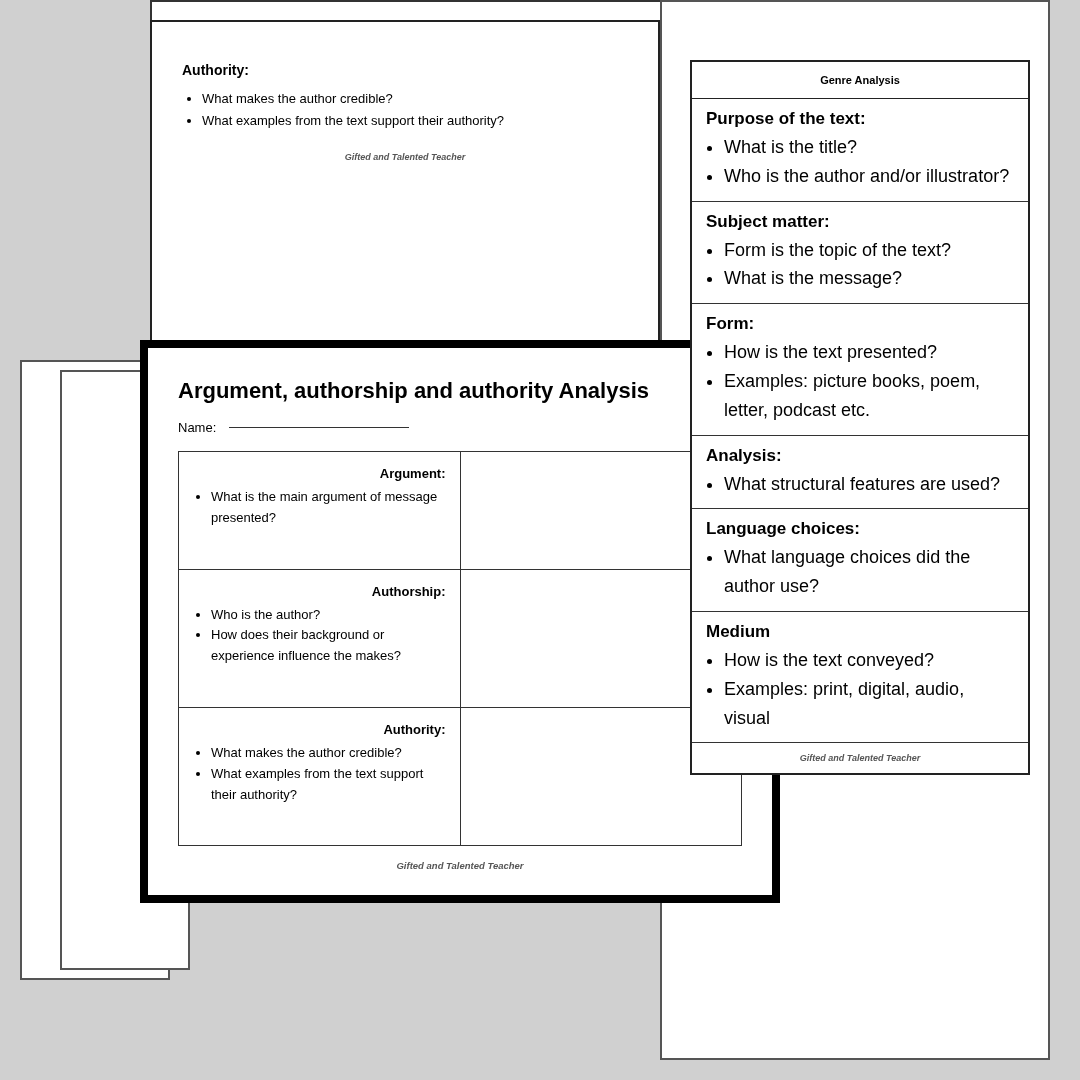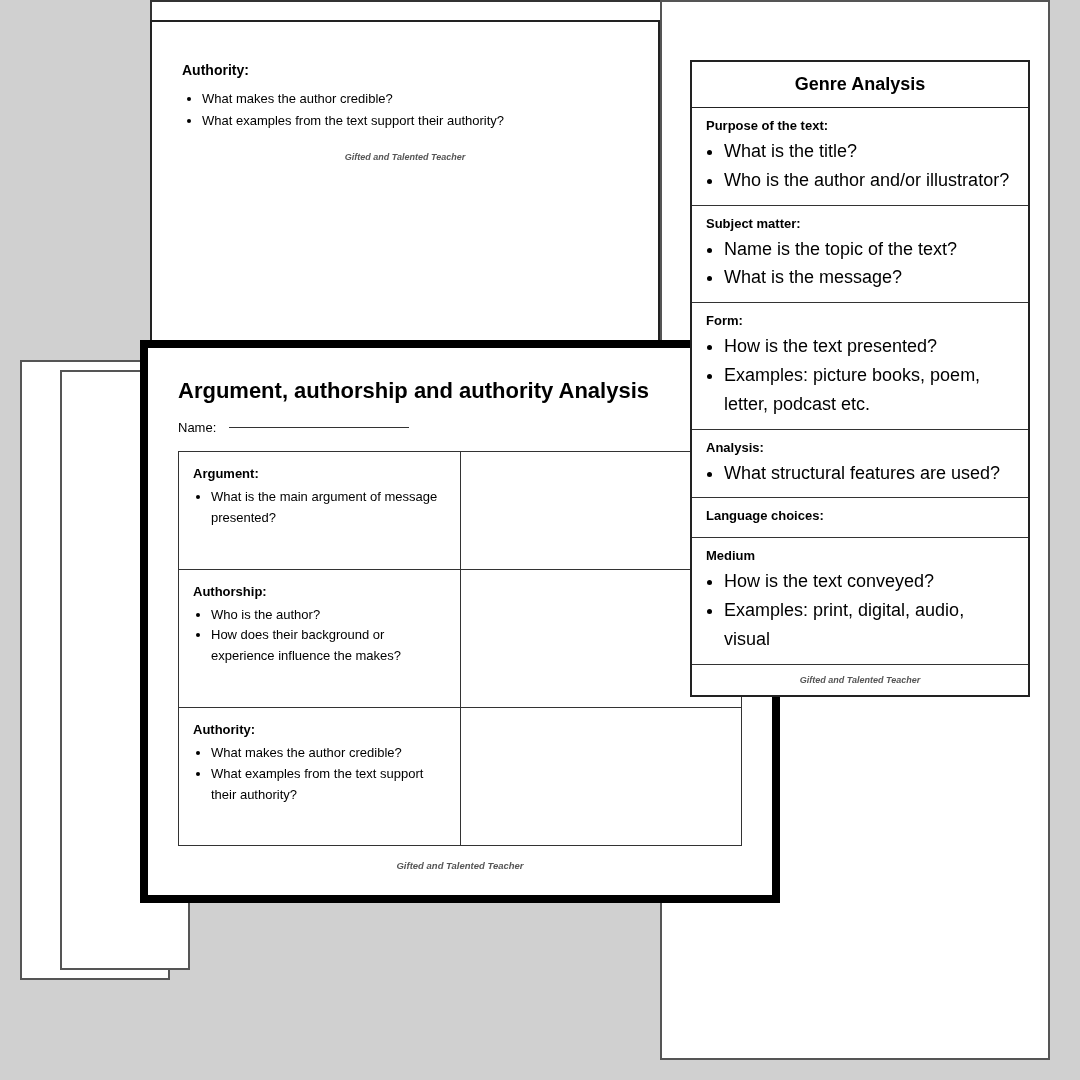--- a/index.html
+++ b/index.html
@@ -54,34 +54,34 @@
       right: 50px;
       width: 340px;
       background: white;
       border: 2.5px solid #222;
       z-index: 20;
       padding: 0;
     }
     .genre-card-title {
       text-align: center;
       font-weight: bold;
-      font-size: 18px;
+      font-size: 11px;
       padding: 12px;
       border-bottom: 1.5px solid #222;
     }
     .genre-section {
       border-bottom: 1px solid #333;
       padding: 10px 14px;
     }
     .genre-section:last-child {
       border-bottom: none;
     }
     .genre-section .section-title {
       font-weight: bold;
-      font-size: 13px;
+      font-size: 17px;
       margin-bottom: 4px;
     }
     .genre-section ul {
       list-style: disc;
       padding-left: 18px;
       font-size: 18px;
       line-height: 1.6;
     }
     .genre-watermark {
       text-align: center;
@@ -128,20 +128,21 @@
     .worksheet-table td {
       border: 1.5px solid #333;
       padding: 14px 14px 40px 14px;
       vertical-align: top;
       width: 50%;
     }
     .worksheet-table td h4 {
       font-weight: bold;
       font-size: 13px;
       margin-bottom: 6px;
+      text-align: right;
     }
     .worksheet-table td ul {
       list-style: disc;
       padding-left: 18px;
       font-size: 13px;
       line-height: 1.6;
     }
     .main-watermark {
       text-align: center;
       font-size: 9.5px;
@@ -266,21 +267,21 @@
     <div class="section-title">Purpose of the text:</div>
     <ul>
       <li>What is the title?</li>
       <li>Who is the author and/or illustrator?</li>
     </ul>
   </div>
 
   <div class="genre-section">
     <div class="section-title">Subject matter:</div>
     <ul>
-      <li>Name is the topic of the text?</li>
+      <li>Form is the topic of the text?</li>
       <li>What is the message?</li>
     </ul>
   </div>
 
   <div class="genre-section">
     <div class="section-title">Form:</div>
     <ul>
       <li>How is the text presented?</li>
       <li>Examples: picture books, poem, letter, podcast etc.</li>
     </ul>
@@ -288,20 +289,23 @@
 
   <div class="genre-section">
     <div class="section-title">Analysis:</div>
     <ul>
       <li>What structural features are used?</li>
     </ul>
   </div>
 
   <div class="genre-section">
     <div class="section-title">Language choices:</div>
+    <ul>
+      <li>What language choices did the author use?</li>
+    </ul>
   </div>
 
 
   <div class="genre-section">
     <div class="section-title">Medium</div>
     <ul>
       <li>How is the text conveyed?</li>
       <li>Examples: print, digital, audio, visual</li>
     </ul>
   </div>

